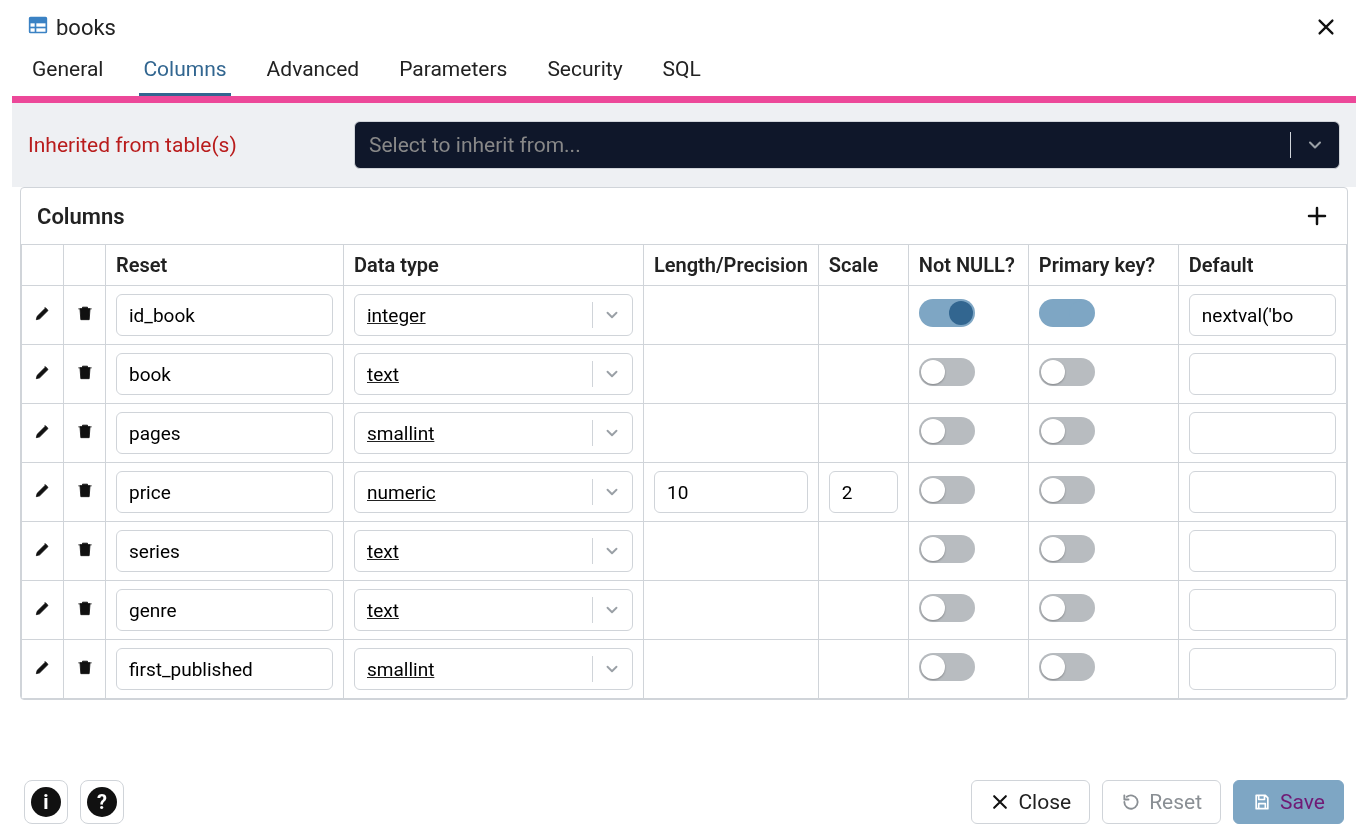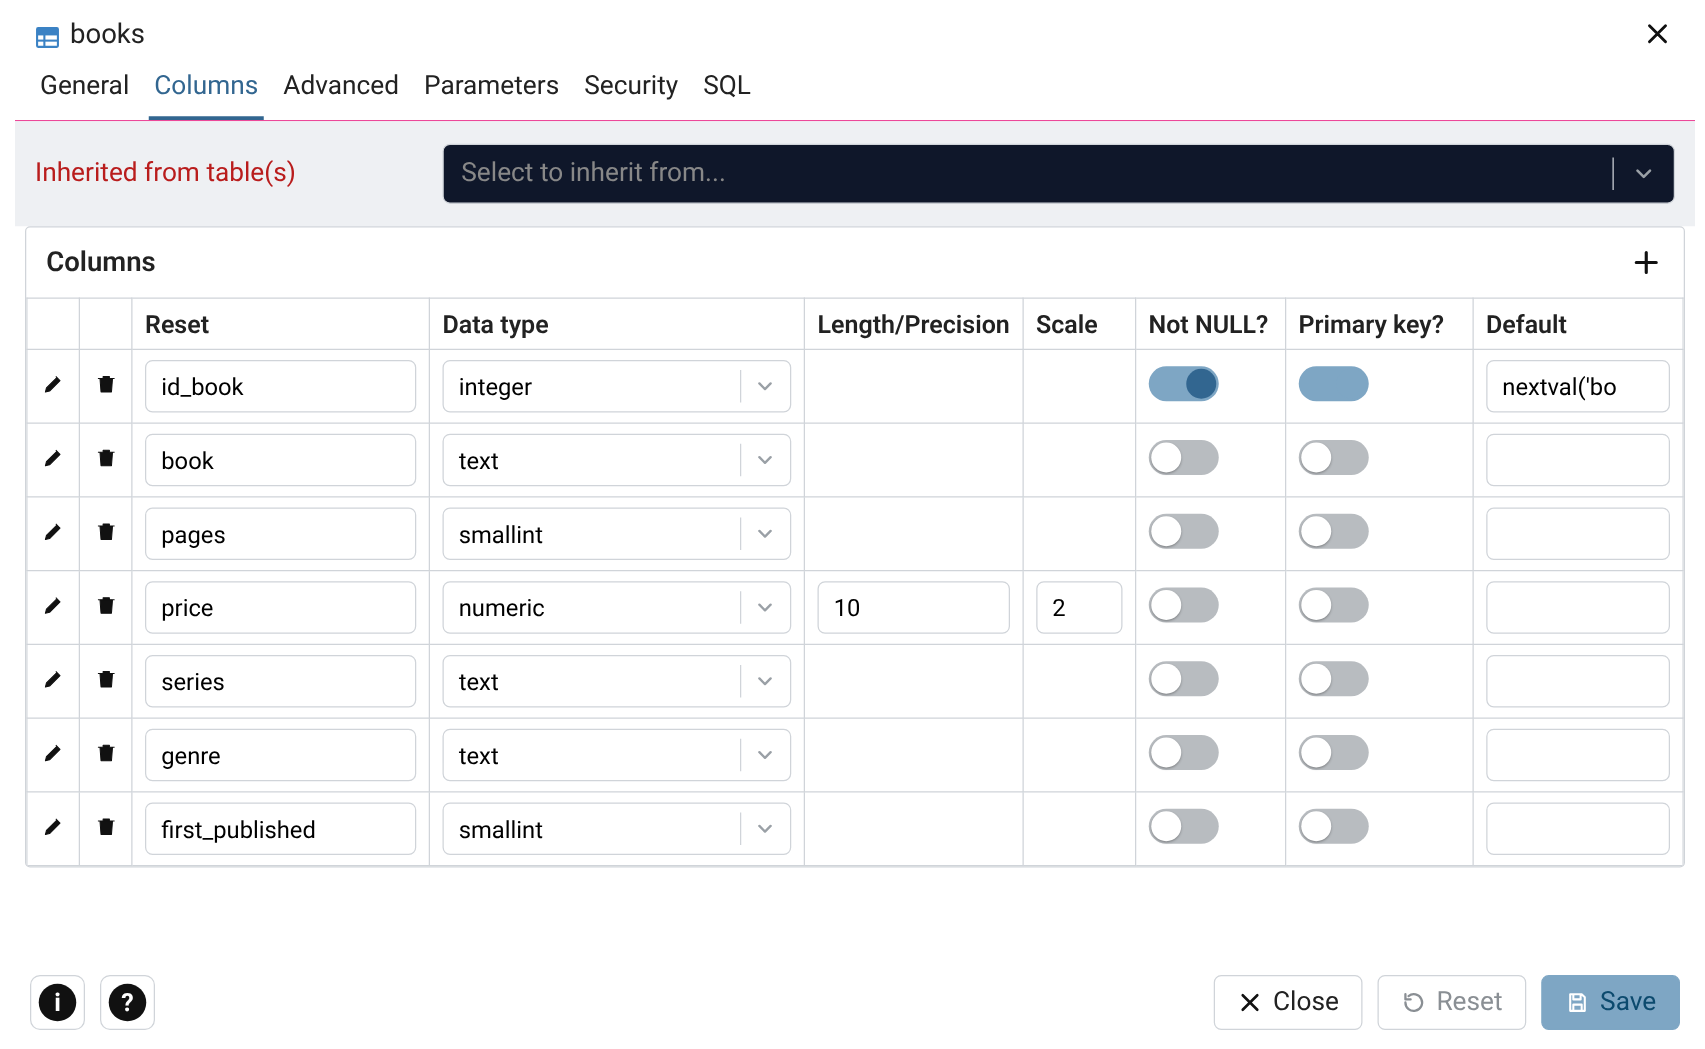--- a/index.html
+++ b/index.html
@@ -10,26 +10,26 @@
     position:absolute; top:3px; left:12px; right:8px; bottom:3px;
     background:#fff; border-radius:4px;
     display:flex; flex-direction:column;
   }
 
   
   .dlg-header {
     display:flex; align-items:center; justify-content:space-between;
     padding:10px 16px 6px 16px;
   }
-  .dlg-title-wrap { display:flex; align-items:flex-end; gap:8px; font-size:22px; font-weight:400; }
+  .dlg-title-wrap { display:flex; align-items:flex-start; gap:8px; font-size:22px; font-weight:400; }
   .table-icon { width:20px; height:20px; display:inline-block; }
   .close-x { width:28px; height:28px; display:flex; align-items:center; justify-content:center; cursor:pointer; }
 
   
-  .tabs { display:flex; gap:12px; padding:0 16px; border-bottom:1px solid #ec4899; }
+  .tabs { display:flex; gap:32px; padding:0 16px; border-bottom:7px solid #ec4899; }
   .tab { padding:10px 4px 12px 4px; font-size:21px; color:#222; cursor:pointer; border-bottom:3px solid transparent; }
   .tab.active { color:#326690; border-bottom-color:#326690; }
 
   
   .inherit-row {
     display:flex; align-items:center; gap:16px;
     padding:18px 16px; background:#eef0f3;
   }
   .inherit-label { font-size:21px; color:#b91c1c; width:310px; }
   .inherit-select {
@@ -47,21 +47,21 @@
   .add-btn { width:28px; height:28px; display:flex; align-items:center; justify-content:center; cursor:pointer; }
 
   table.cols { width:100%; border-collapse:collapse; }
   table.cols th, table.cols td { border:1px solid #d0d4d9; padding:8px 10px; font-size:20px; text-align:left; vertical-align:middle; }
   table.cols th { font-weight:600; background:#fff; }
   table.cols th.narrow, table.cols td.narrow { width:42px; text-align:center; padding:8px 4px; }
   table.cols td.edit-cell, table.cols td.trash-cell { cursor:pointer; }
   table.cols td .cell-input {
     width:100%; height:42px; border:1px solid #d0d4d9; border-radius:6px; padding:0 12px; font-size:19px; font-family:inherit;
   }
-  .dtype-wrap { position:relative; display:flex; align-items:center; }
+  .dtype-wrap { position:relative; display:flex; align-items:center;text-decoration:underline; }
   .dtype-wrap .cell-input { padding-right:52px; }
   .dtype-wrap .sep2 { position:absolute; right:40px; top:8px; bottom:8px; width:1px; background:#d0d4d9; }
   .dtype-wrap .chevron { position:absolute; right:12px; top:50%; transform:translateY(-50%); }
 
   
   .toggle { width:56px; height:28px; border-radius:14px; position:relative; display:inline-block; }
   .toggle.off { background:#b8bcc0; }
   .toggle.off .knob { left:2px; background:#fff; box-shadow:0 1px 2px rgba(0,0,0,.3); }
   .toggle.on { background:#7ea6c4; }
   .toggle.on .knob { left:30px; background:#326690; }
@@ -79,21 +79,21 @@
   .circ-btn {
     width:44px; height:44px; border-radius:8px; border:1px solid #d0d4d9; background:#fff;
     display:flex; align-items:center; justify-content:center; cursor:pointer;
   }
   .circ-btn .circ { width:30px; height:30px; border-radius:50%; background:#111; color:#fff; display:flex; align-items:center; justify-content:center; font-weight:700; font-size:20px; }
   .footer .btn {
     height:44px; border-radius:6px; border:1px solid #d0d4d9; background:#fff;
     display:flex; align-items:center; gap:8px; padding:0 18px; font-size:21px; cursor:pointer;
   }
   .footer .btn.reset { color:#8a8f94; }
-  .footer .btn.save { background:#7ea6c4; border-color:#7ea6c4; color:#0c4a6e; }
+  .footer .btn.save { background:#7ea6c4; border-color:#7ea6c4; color:#701a75; }
 
   
   col.c-edit { width:42px; }
   col.c-trash { width:42px; }
   col.c-name { width:238px; }
   col.c-type { width:300px; }
   col.c-len  { width:170px; }
   col.c-scale{ width:90px; }
   col.c-nn   { width:120px; }
   col.c-pk   { width:150px; }

